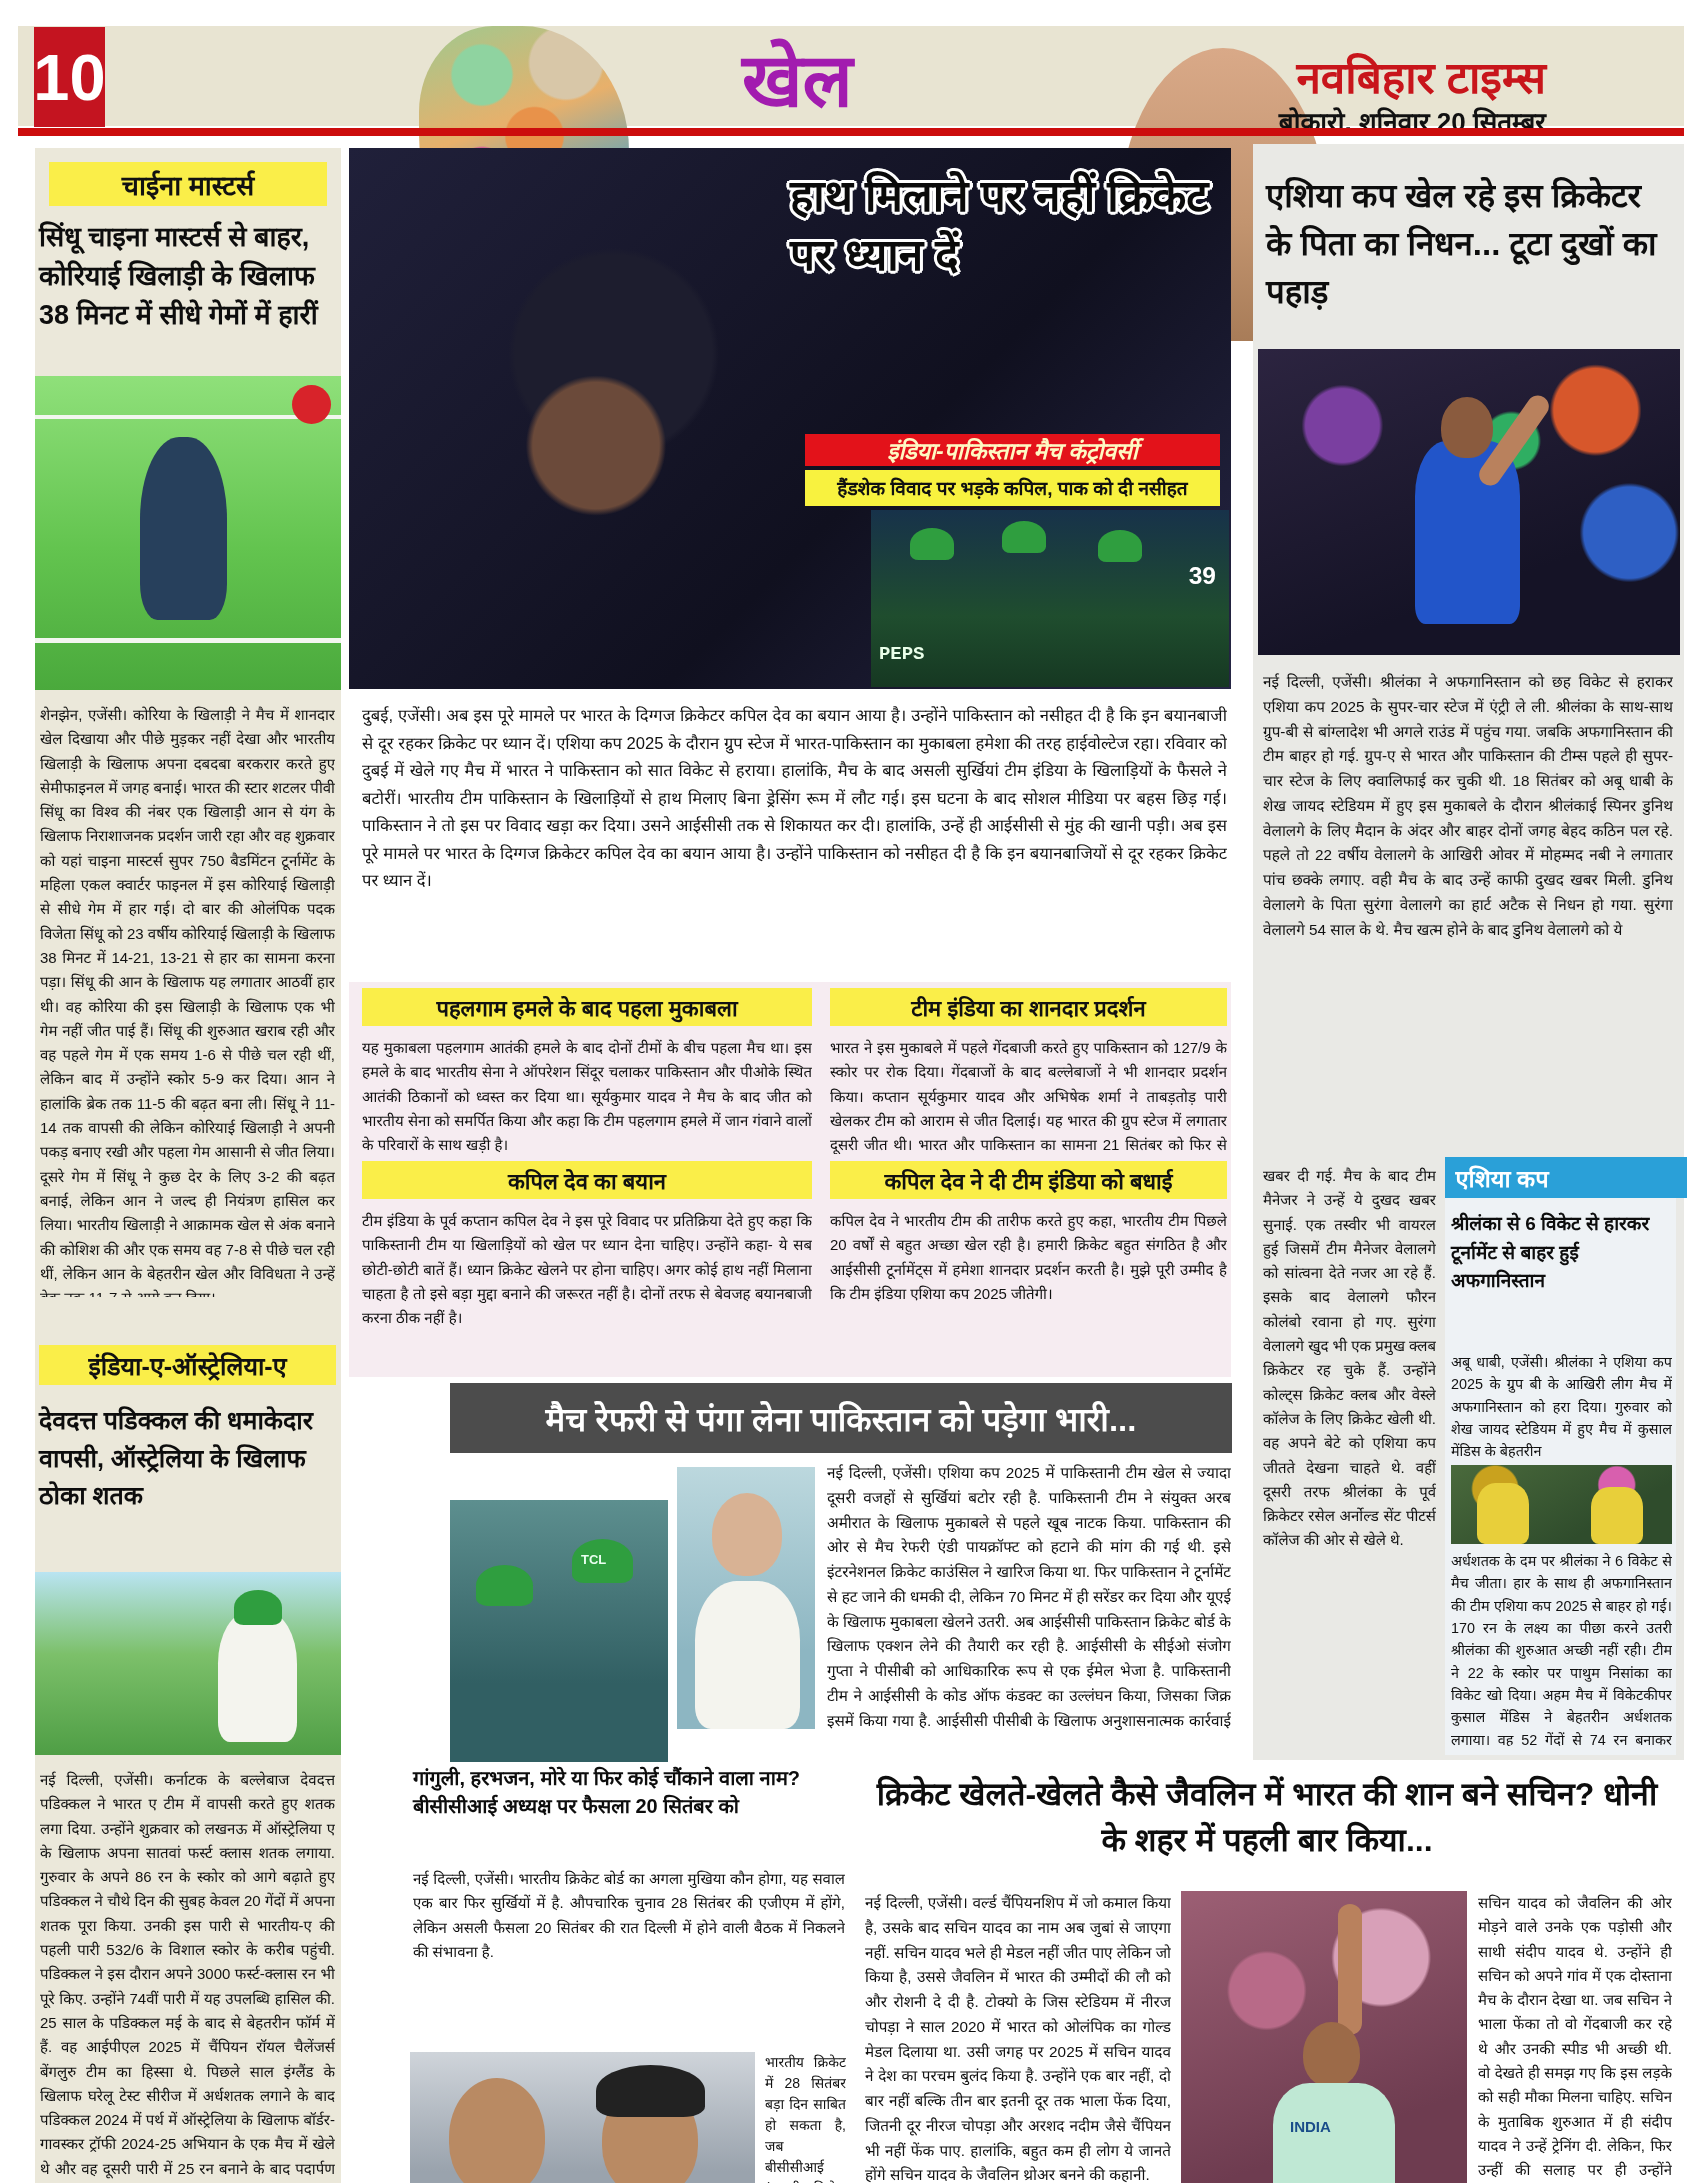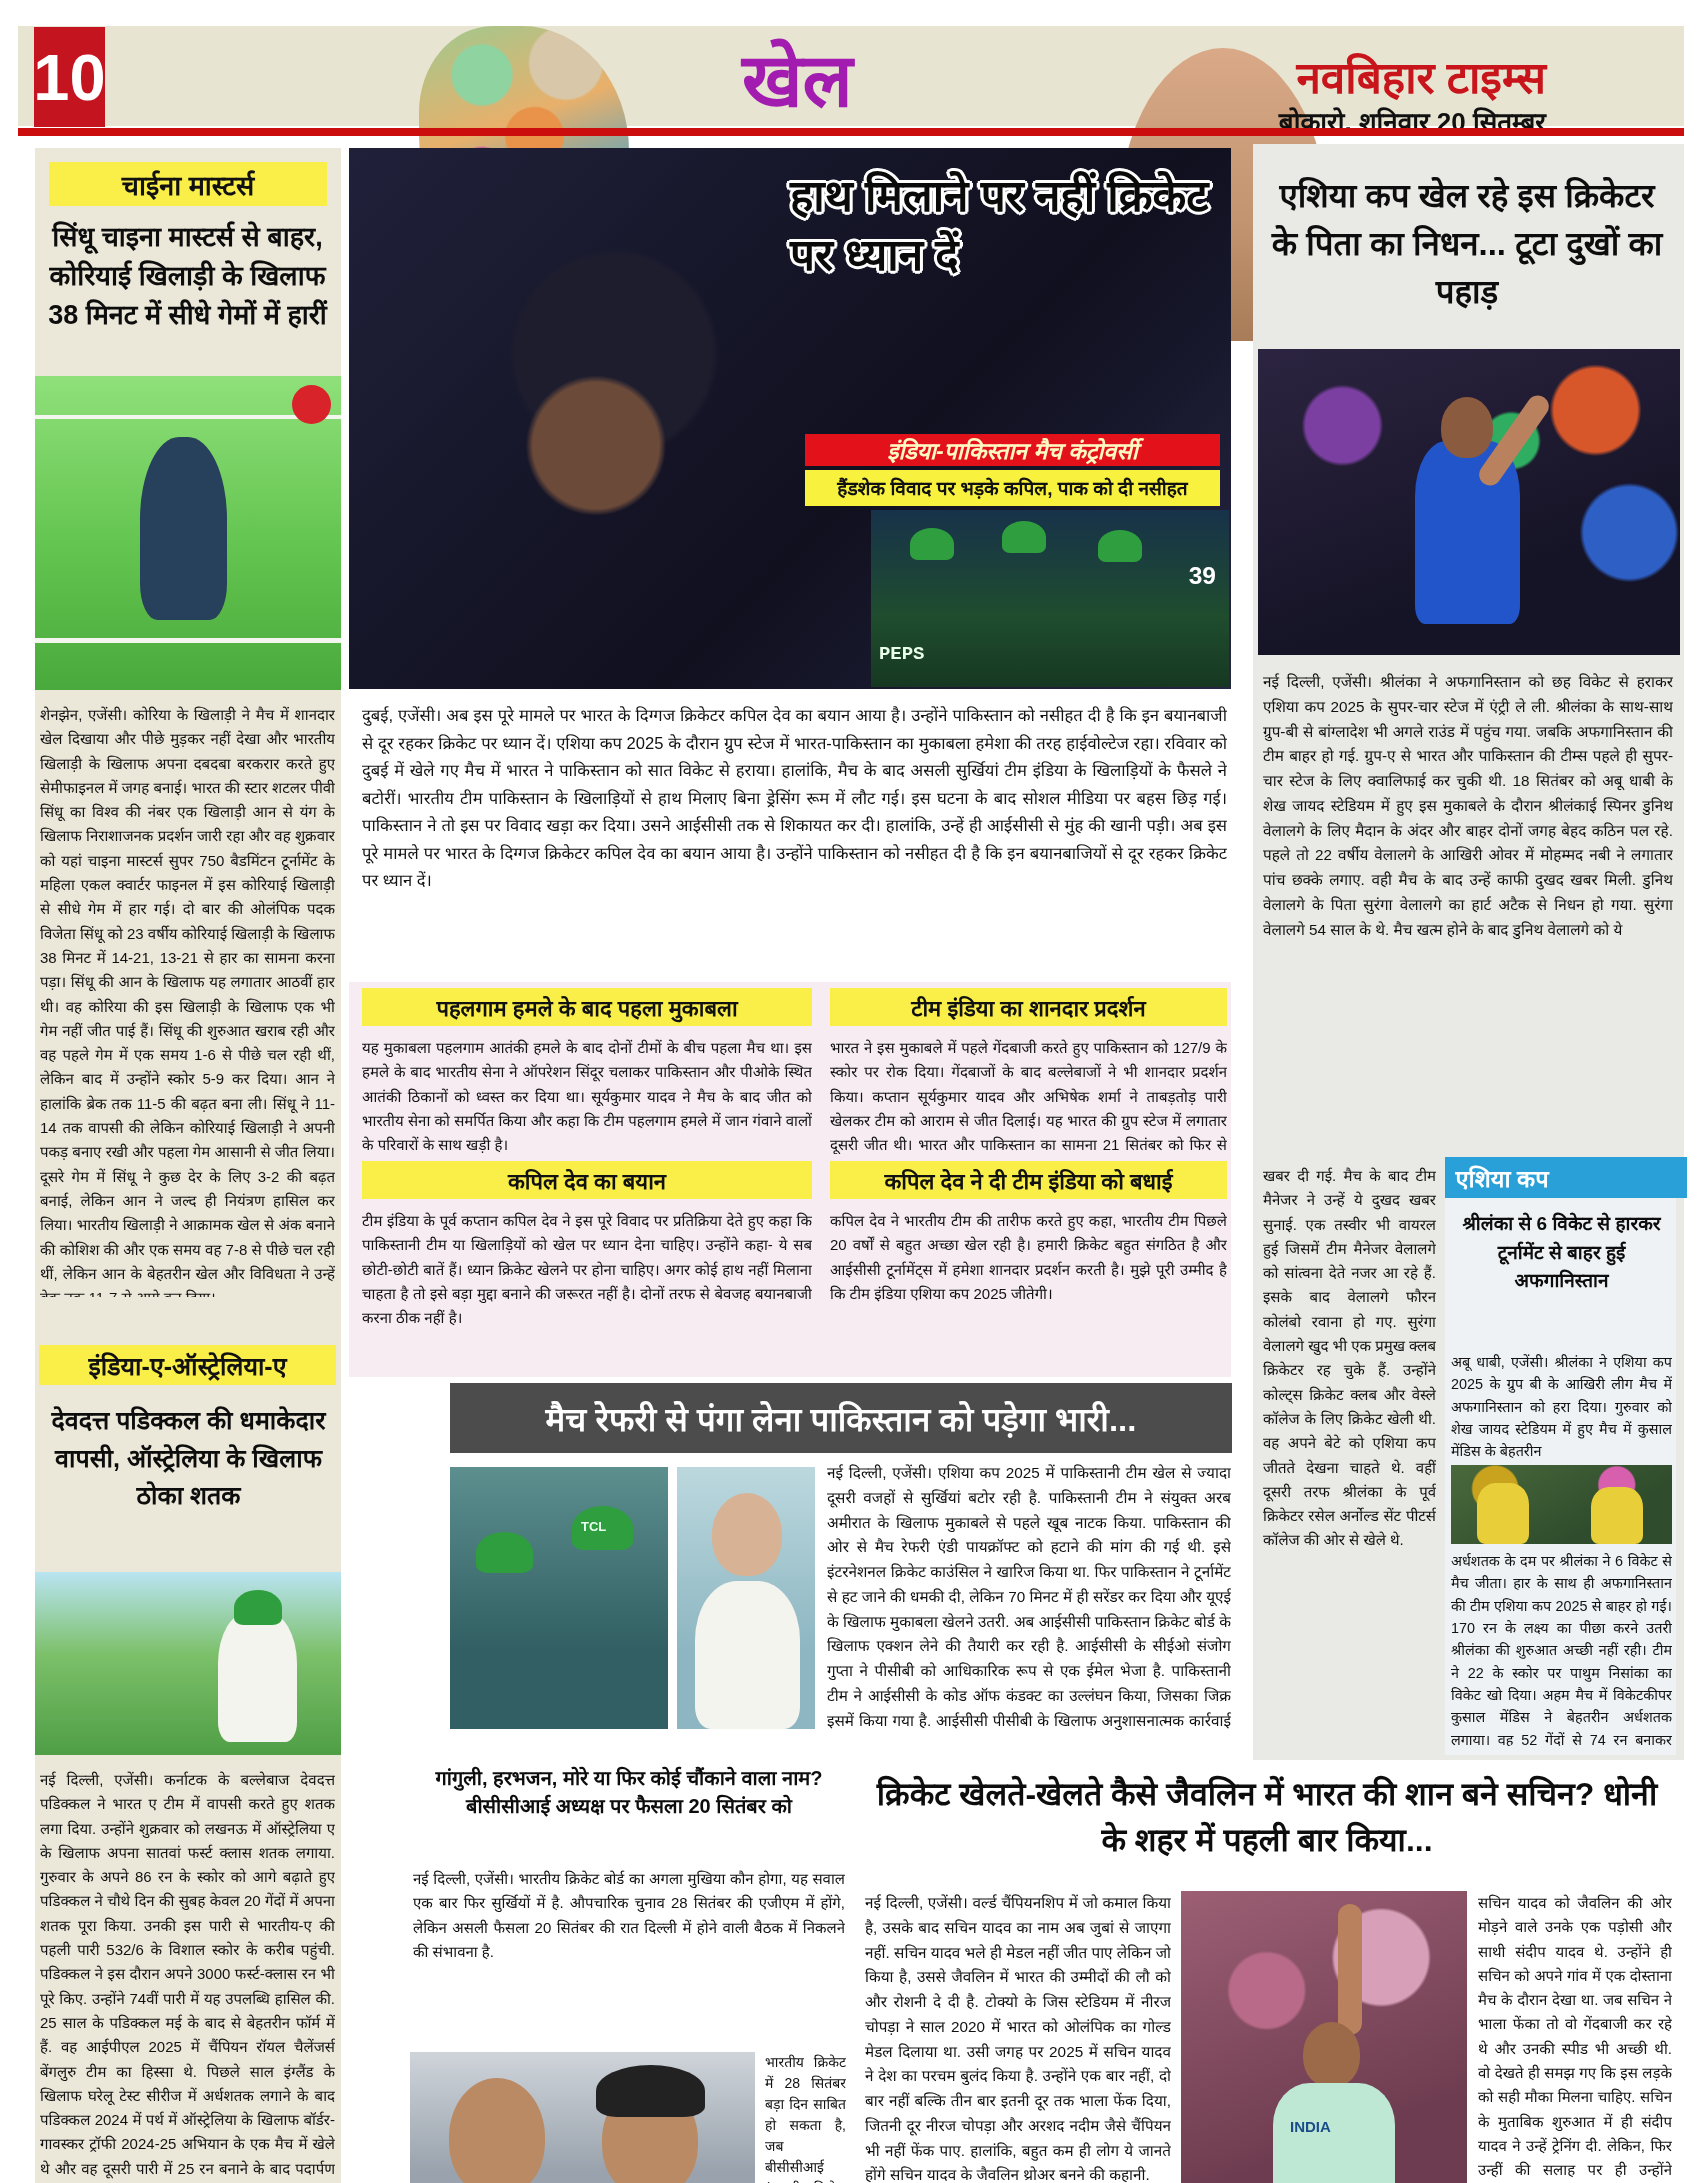--- a/index.html
+++ b/index.html
@@ -24,21 +24,21 @@
      radial-gradient(circle at 30% 60%,#d14f9e 0 12%,transparent 13%),
      radial-gradient(circle at 65% 75%,#2f9fd0 0 15%,transparent 16%),
      radial-gradient(circle at 45% 90%,#3a3a3a 0 12%,transparent 13%),
      linear-gradient(160deg,#9fc98f 0%,#e8b06b 40%,#4aa3c8 75%,#444 100%);
      border-radius:38% 55% 48% 60%;}
   .statue{background:linear-gradient(180deg,#d9a988,#c2946f 60%,#a87c58);
      border-radius:50% 50% 20% 20%/60% 60% 10% 10%;}
   
   .kicker{background:#faee49;display:flex;align-items:center;justify-content:center;
           font-weight:bold;color:#111;}
-  .hl{font-weight:bold;color:#0d0d0d;text-align:center;}
+  .hl{font-weight:bold;color:#0d0d0d;}
   .body-txt{font-size:15px;line-height:1.62;}
   
   .bg-left{background:#ebe8da;}
   .bg-right{background:#e9e9e5;}
   .bg-boxes{background:#f6ecf1;}
   
   .feature{background:radial-gradient(circle at 28% 55%,#6b4a3a 0 9%,transparent 10%),
            radial-gradient(circle at 30% 38%,#1d1d2e 0 14%,transparent 15%),
            linear-gradient(135deg,#20203a,#10101f 60%,#262645);}
   .feature-hl{color:#0a0a0a;font-weight:bold;
@@ -60,21 +60,21 @@
   .figure{position:absolute;background:#27405c;border-radius:45% 45% 20% 20%;}
   .badge-red{position:absolute;background:#d8232a;border-radius:50%;}
   .ph-pak{background:linear-gradient(180deg,#17324a 0%,#1f4d2e 60%,#163822 100%);}
   .ph-bowler{background:
      radial-gradient(circle at 80% 20%,#d7572b 0 10%,transparent 11%),
      radial-gradient(circle at 60% 30%,#2fae62 0 8%,transparent 9%),
      radial-gradient(circle at 20% 25%,#7a3fa0 0 9%,transparent 10%),
      radial-gradient(circle at 88% 60%,#2e5fc4 0 11%,transparent 12%),
      linear-gradient(160deg,#2c2440,#151326 70%);}
   .jersey-blue{position:absolute;background:#2255c9;border-radius:30% 30% 10% 10%;}
-  .ph-duo{background:linear-gradient(180deg,#5d8f8f,#315f63 70%);}
+  .ph-duo{background:linear-gradient(180deg,#5d8f8f,#315f63 70%);margin-top:33px;}
   .cap-green{position:absolute;background:#2f9e3f;border-radius:50% 50% 20% 20%;}
   .ph-ref{background:linear-gradient(180deg,#bcd8de,#8db6c2 70%);}
   .ph-sl{background:radial-gradient(circle at 20% 30%,#c9a21e 0 12%,transparent 13%),
          radial-gradient(circle at 75% 25%,#d85fae 0 10%,transparent 11%),
          linear-gradient(150deg,#4a6a3c,#2f4c2c 70%);}
   .bat-yellow{position:absolute;background:#e8cf3a;border-radius:35% 35% 15% 15%;}
   .ph-padikkal{background:linear-gradient(180deg,#b9e4f2 0%,#7cc06a 45%,#4f9e45 100%);}
   .kit-white{position:absolute;background:#f4f4ee;border-radius:40% 40% 15% 15%;}
   .ph-faces{background:linear-gradient(180deg,#cfd4da,#9aa3ad 70%);}
   .face{position:absolute;background:#b98a63;border-radius:50% 50% 45% 45%;}

